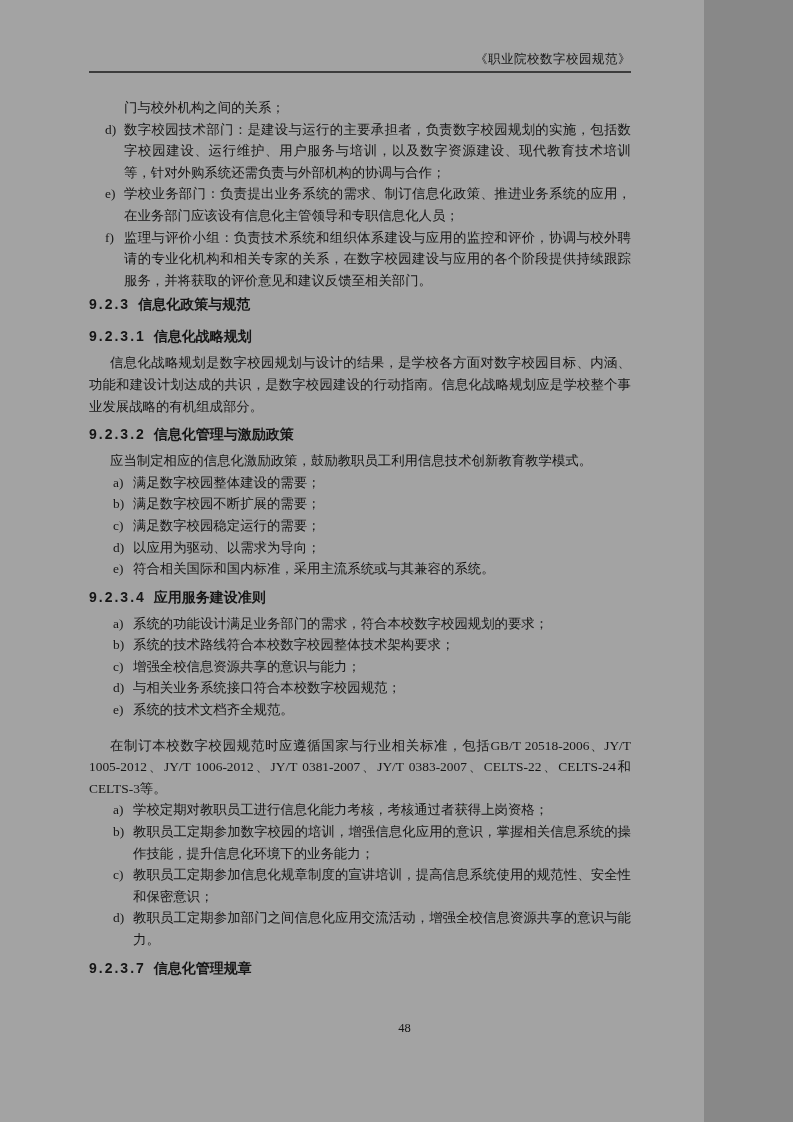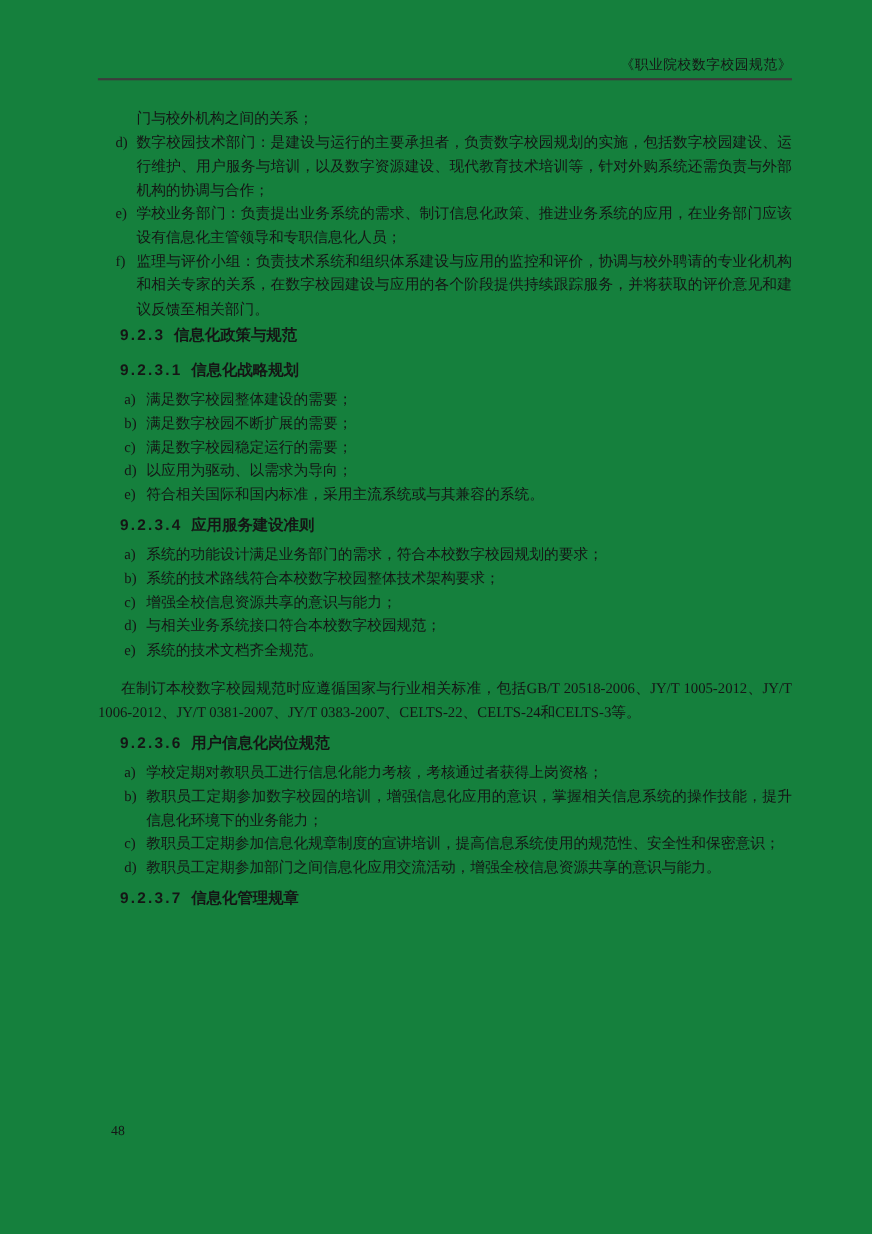--- a/index.html
+++ b/index.html
@@ -1,19 +1,19 @@
 <!DOCTYPE html>
 <html><head>
 <meta charset="utf-8">
 <style>
   html,body{margin:0;padding:0;background:#888;}
   .page{
     position:relative;
-    width:793px;height:1122px;
-    background:#15803d;
+    width:704px;height:1122px;
+    background:#a3a3a3;
     box-sizing:border-box;
     padding:52px 73px 0 89px;
     font-family:"Liberation Serif","DejaVu Serif",serif;
     color:#151515;
     overflow:hidden;
   }
   
   .page-header{margin:0;}
   .header-title{
     text-align:right;
@@ -47,27 +47,28 @@
   .li .txt{flex:1;text-align:justify;}
   
   .hd{
     font-family:"Liberation Sans","DejaVu Sans",sans-serif;
     font-weight:bold;
     font-size:14px;
     line-height:22px;
     margin:6px 0 5px 0;
   }
   .hd-main{margin-top:2px;margin-bottom:10px;}
-  .h-num{letter-spacing:2px;margin-right:8px;margin-left:20px;}
+  .h-num{letter-spacing:2px;margin-right:8px;}
   .mt3{margin-top:14px;}
   
   .page-footer{
     position:absolute;
-    top:1021px;left:101px;
+    top:1021px;left:89px;
     width:631px;
+    text-align:center;
     font-size:12.5px;
   }
 </style>
 </head>
 <body>
 
 <div class="page">
 
   <div class="page-header">
     <div class="header-title">《职业院校数字校园规范》</div>
@@ -93,21 +94,26 @@
       </div>
     </div>
 
     <div class="hd hd-main">
       <span class="h-num">9.2.3</span><span>信息化政策与规范</span>
     </div>
 
     <div class="hd">
       <span class="h-num">9.2.3.1</span><span>信息化战略规划</span>
     </div>
+    <p class="para">信息化战略规划是数字校园规划与设计的结果，是学校各方面对数字校园目标、内涵、功能和建设计划达成的共识，是数字校园建设的行动指南。信息化战略规划应是学校整个事业发展战略的有机组成部分。</p>
 
+    <div class="hd">
+      <span class="h-num">9.2.3.2</span><span>信息化管理与激励政策</span>
+    </div>
+    <p class="para">应当制定相应的信息化激励政策，鼓励教职员工利用信息技术创新教育教学模式。</p>
 
     <div class="olist list-abc">
       <div class="li">
         <span class="lbl">a)</span>
         <div class="txt">满足数字校园整体建设的需要；</div>
       </div>
       <div class="li">
         <span class="lbl">b)</span>
         <div class="txt">满足数字校园不断扩展的需要；</div>
       </div>
@@ -146,23 +152,20 @@
         <div class="txt">与相关业务系统接口符合本校数字校园规范；</div>
       </div>
       <div class="li">
         <span class="lbl">e)</span>
         <div class="txt">系统的技术文档齐全规范。</div>
       </div>
     </div>
 
     <p class="para mt3">在制订本校数字校园规范时应遵循国家与行业相关标准，包括GB/T 20518-2006、JY/T 1005-2012、JY/T 1006-2012、JY/T 0381-2007、JY/T 0383-2007、CELTS-22、CELTS-24和CELTS-3等。</p>
 
-    <div class="hd">
-      <span class="h-num">9.2.3.6</span><span>用户信息化岗位规范</span>
-    </div>
     <div class="olist list-abc">
       <div class="li">
         <span class="lbl">a)</span>
         <div class="txt">学校定期对教职员工进行信息化能力考核，考核通过者获得上岗资格；</div>
       </div>
       <div class="li">
         <span class="lbl">b)</span>
         <div class="txt">教职员工定期参加数字校园的培训，增强信息化应用的意识，掌握相关信息系统的操作技能，提升信息化环境下的业务能力；</div>
       </div>
       <div class="li">

